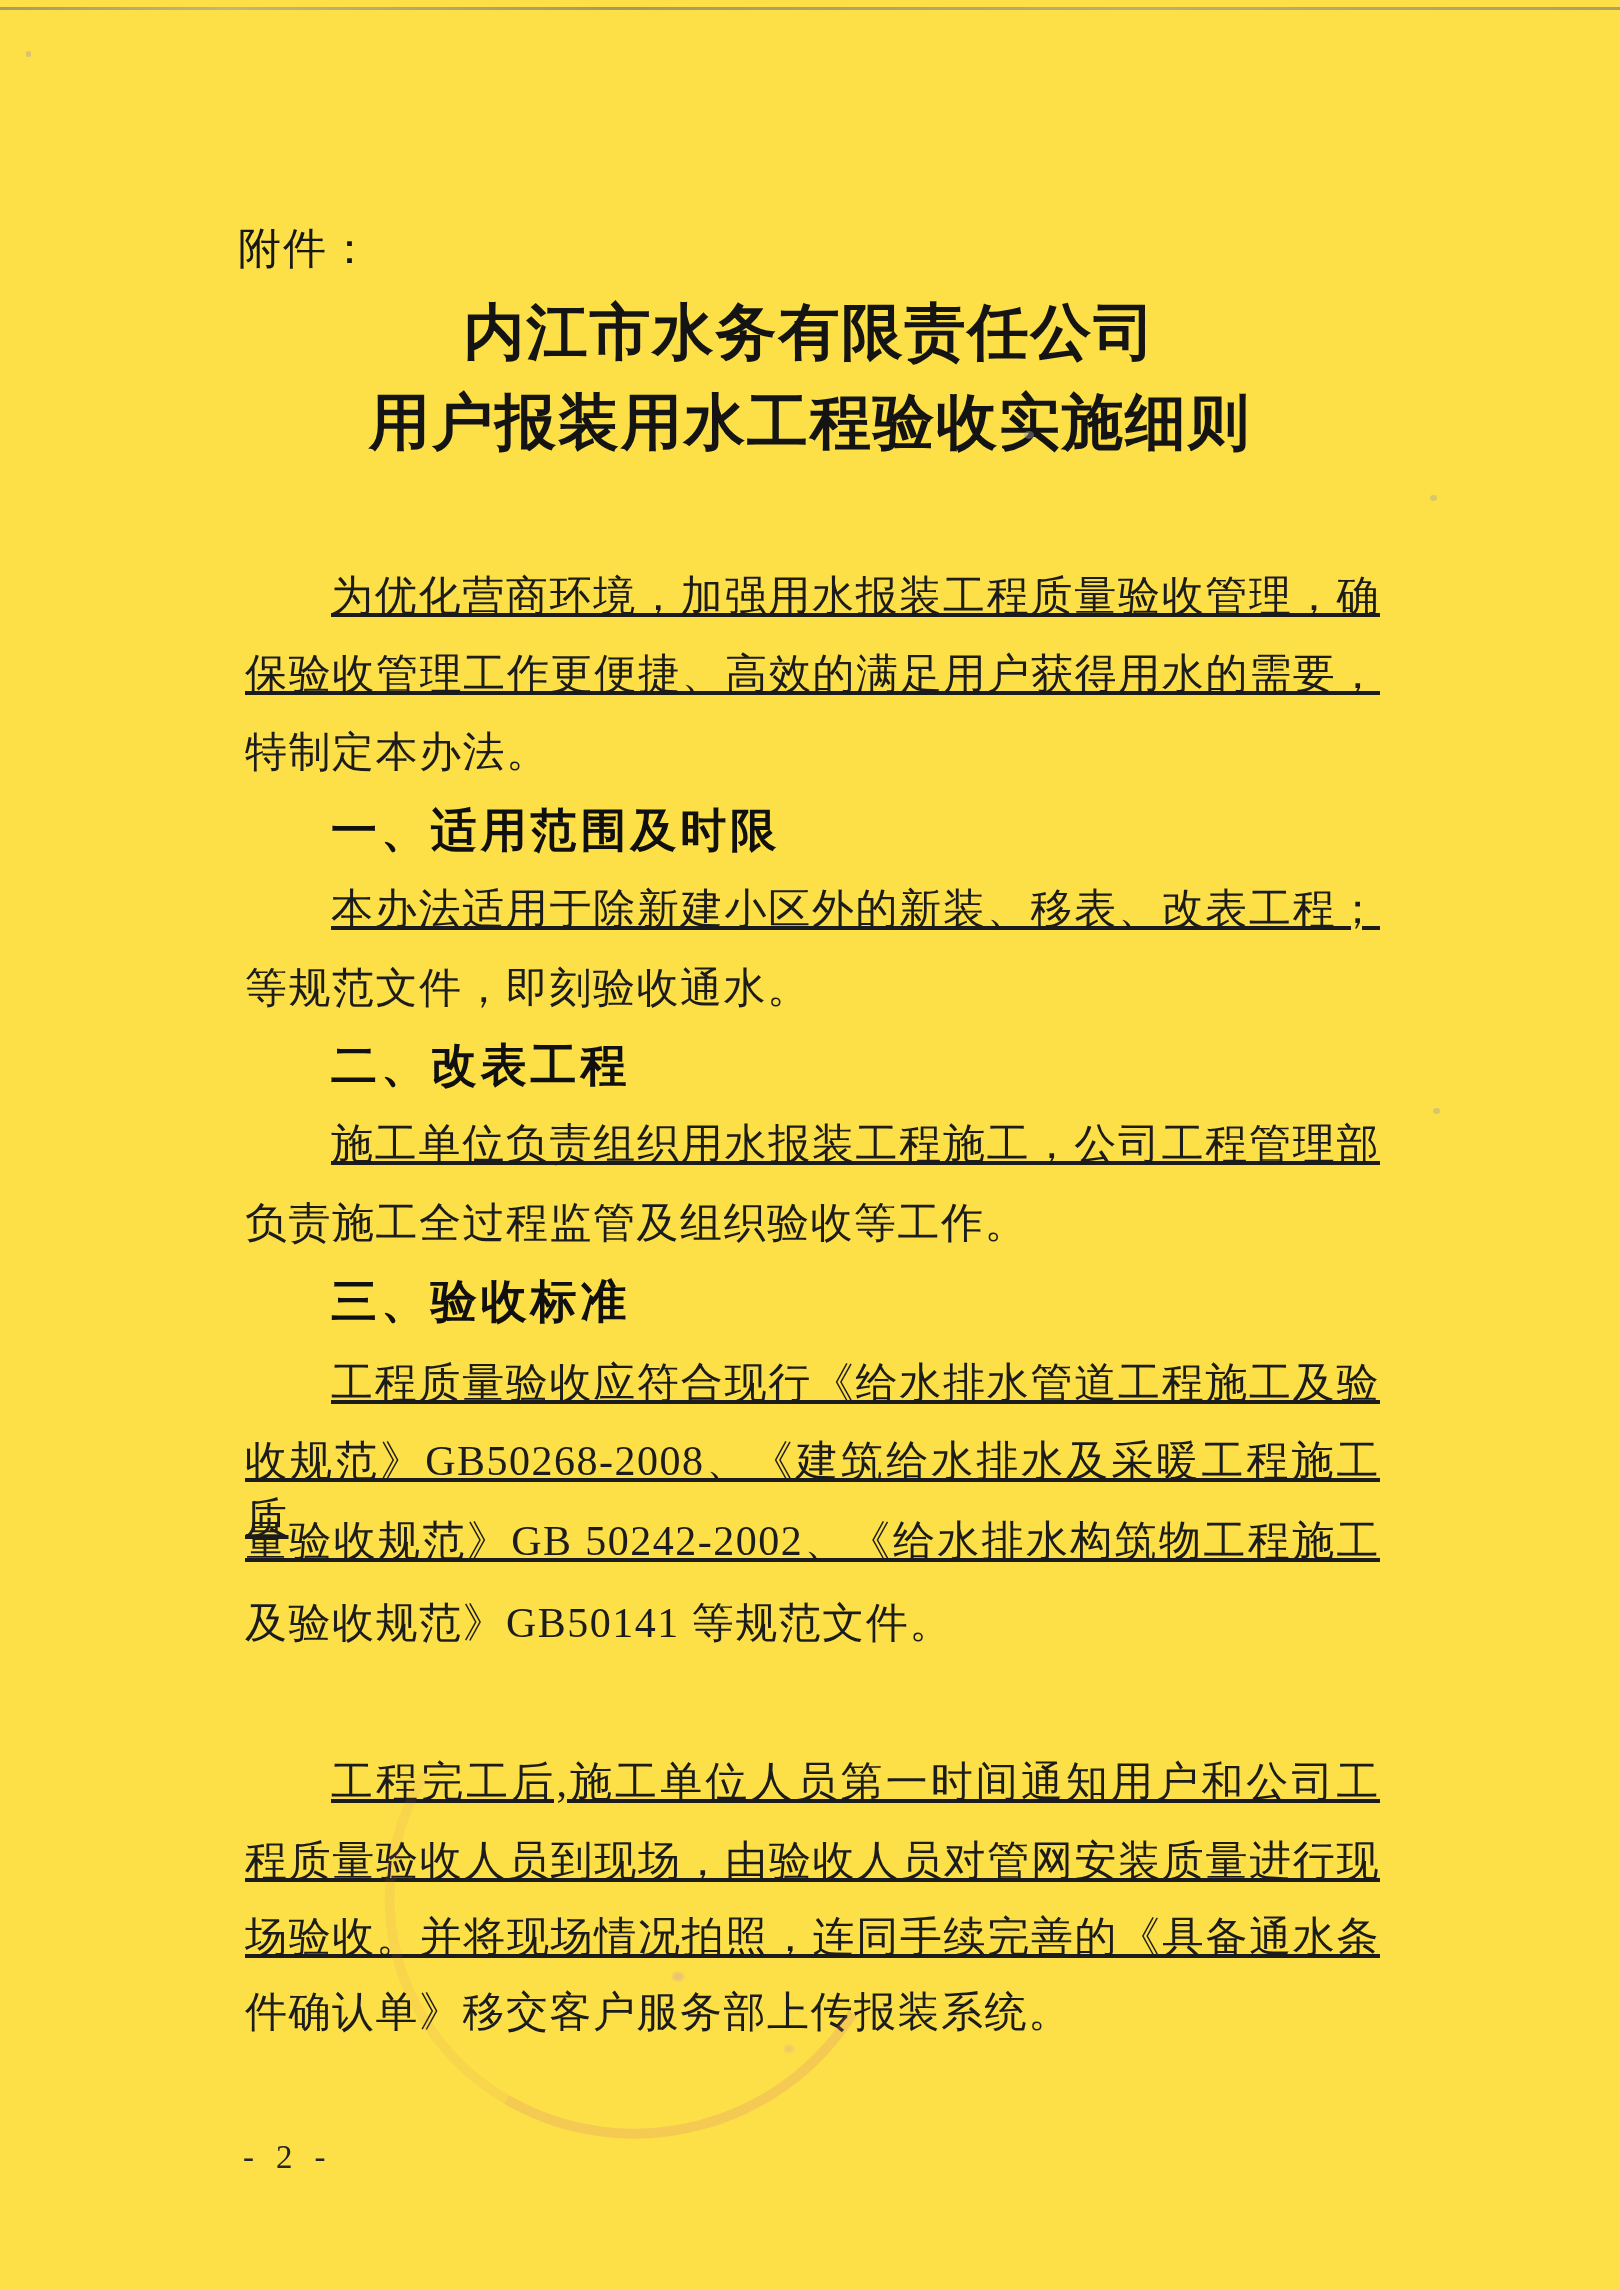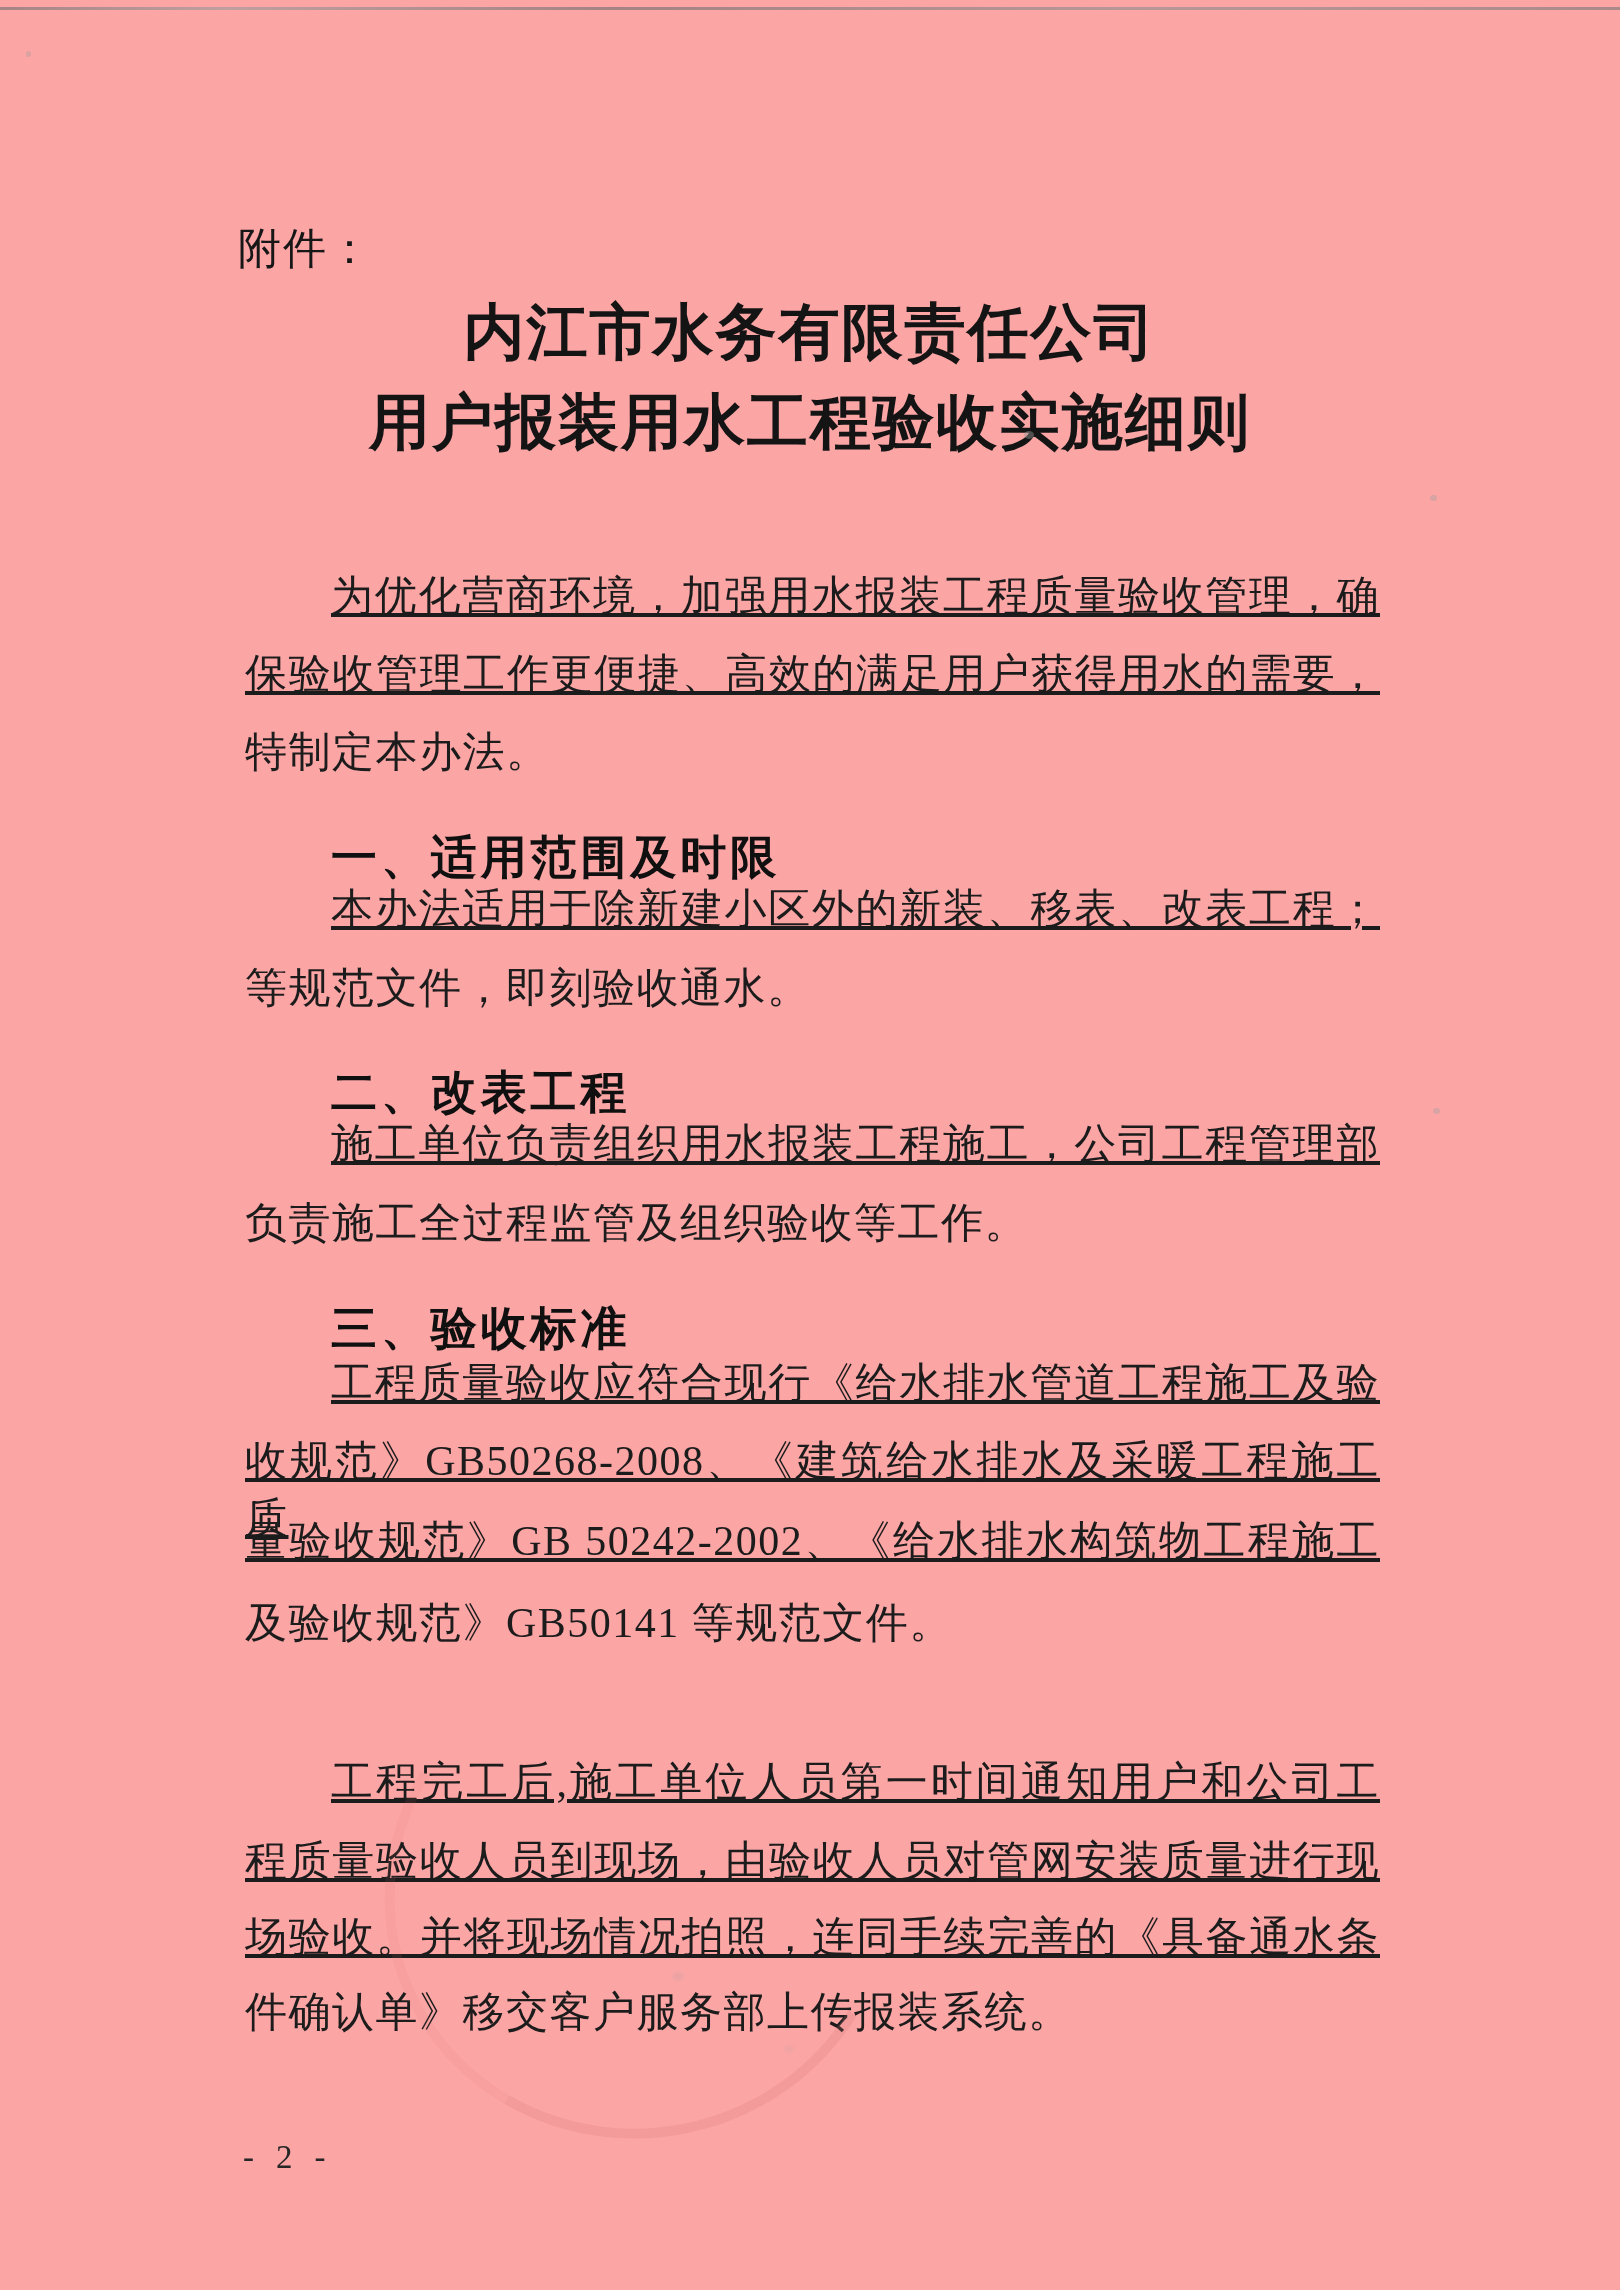--- a/index.html
+++ b/index.html
@@ -1,19 +1,19 @@
 <!DOCTYPE html>
 <html><head>
 <meta charset="utf-8">
 <style>
   html,body { margin:0; padding:0; }
   .page {
     position:relative;
     width:1620px; height:2291px;
-    background:#fca5a5;
+    background:#fde047;
     overflow:hidden;
     font-family:"Liberation Serif","DejaVu Serif",serif;
     color:#1c1c1c;
   }
   .scan-line {
     position:absolute; left:0; top:6.9px; width:1620px; height:2.9px;
     background:linear-gradient(90deg,#6e6e6e 0%,#9a9a9a 14%,#6b6b6b 38%,#8d8d8d 70%,#777 100%);
     opacity:.6;
   }
   .attachment {
@@ -29,23 +29,23 @@
   .title.t2 { top:382px; }
   .line {
     position:absolute; left:245px; width:1135px;
     font-size:42px; line-height:57px; letter-spacing:1.5px;
     box-sizing:border-box; white-space:nowrap;
   }
   .indent { padding-left:86px; }
   .fill { white-space:normal; text-align:justify; text-align-last:justify;text-decoration:underline; }
   .heading {
     position:absolute; left:331px;
-    font-family:Liberation Mono, monospace;
+    font-family:Liberation Sans, sans-serif;
     font-size:46px; line-height:57px; font-weight:700;
-    letter-spacing:3.9px; color:#101010; white-space:nowrap;margin-top:31px;
+    letter-spacing:3.9px; color:#101010; white-space:nowrap;
   }
   .pageno {
     position:absolute; left:243px; top:2139px;
     font-size:33px; letter-spacing:6.9px; color:#262626;
   }
   .seal-bleed {
     position:absolute; left:384px; top:1649px;
     width:490px; height:469px; border-radius:50%;
     border:10.8px solid transparent;
     border-bottom-color:rgba(214,125,125,0.22);

